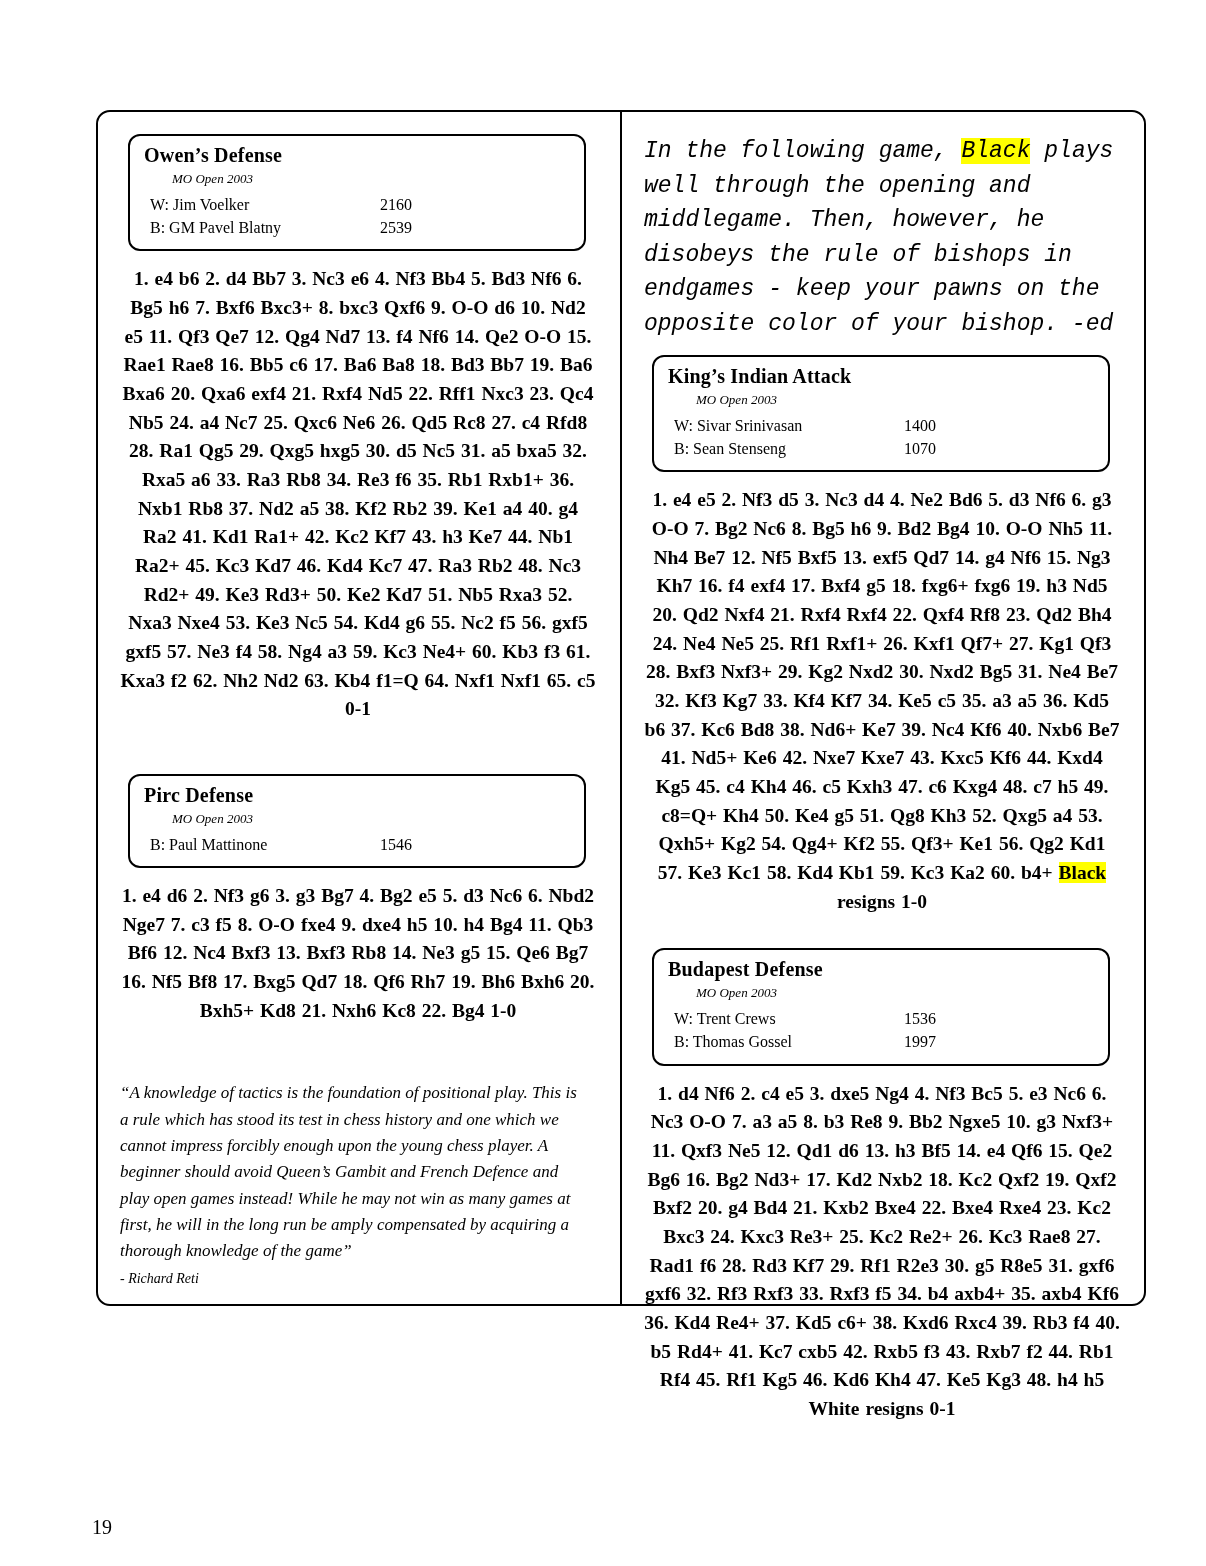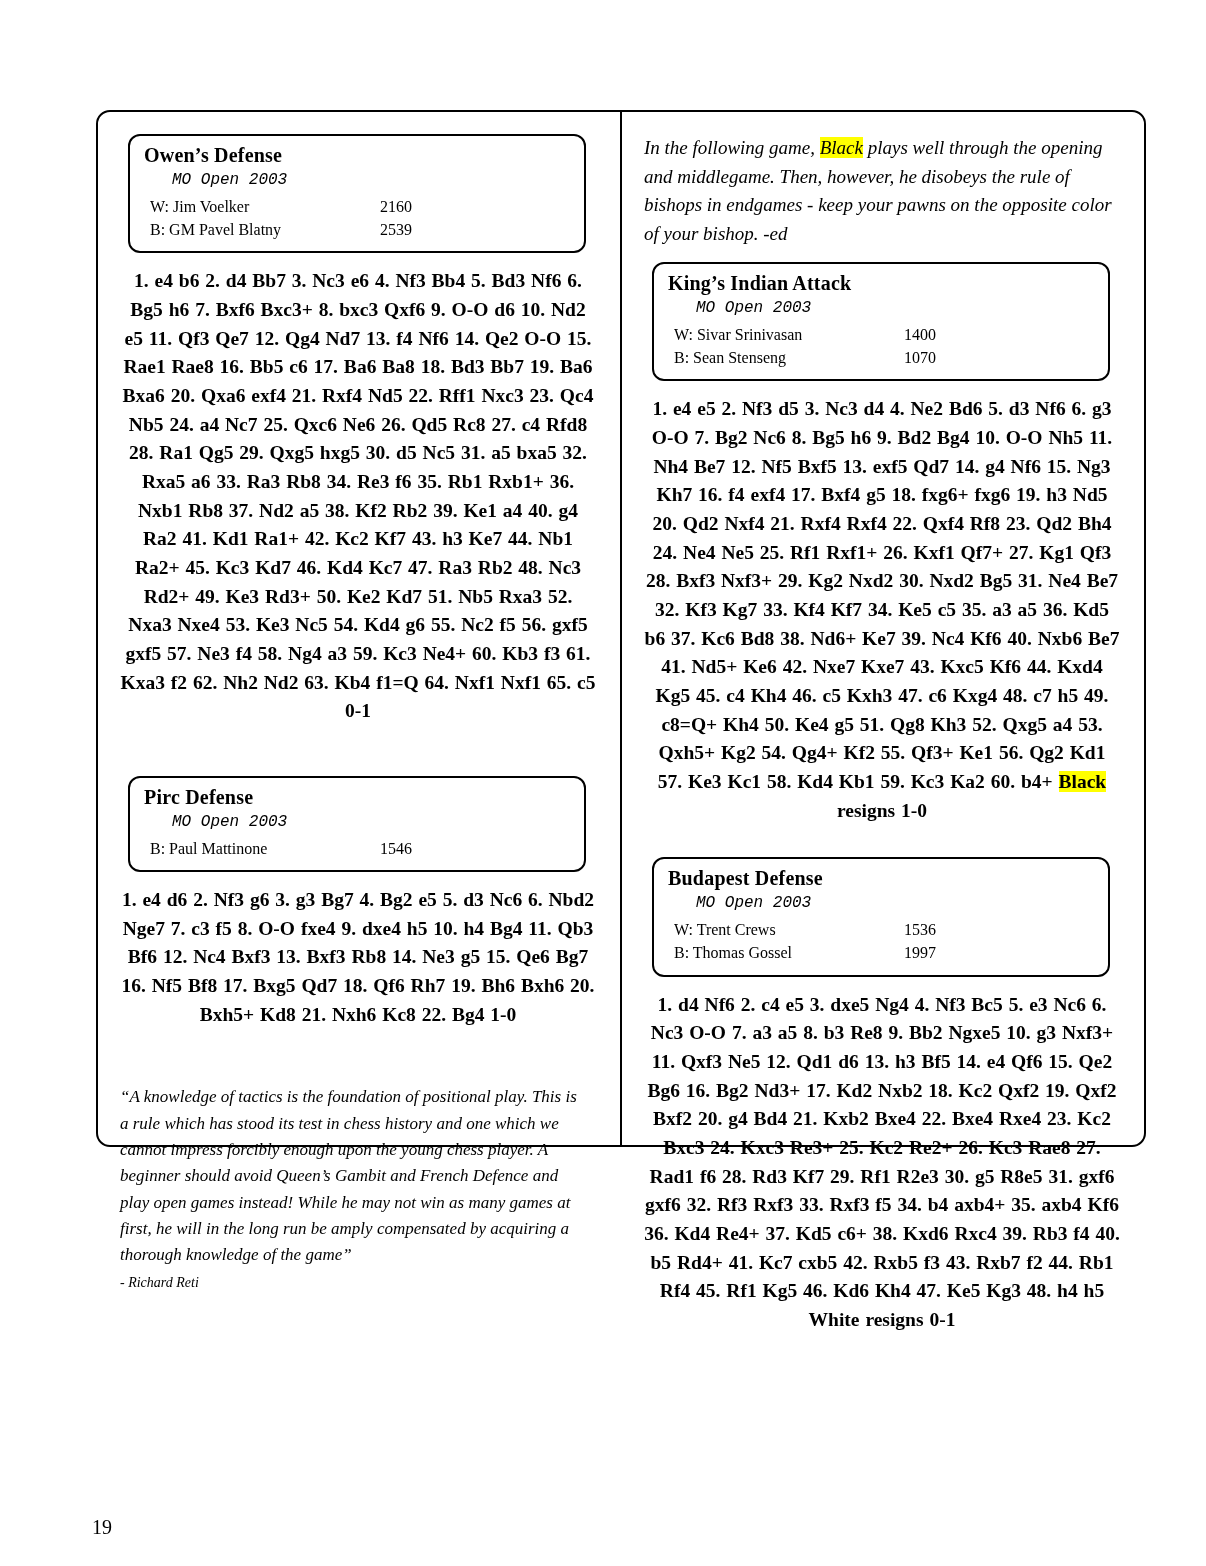--- a/index.html
+++ b/index.html
@@ -19,21 +19,21 @@
     position: absolute;
     left: 0; top: 0;
     width: 1206px;
     height: 1566px;
   }
   .columns {
     position: absolute;
     left: 96px;
     top: 110px;
     width: 1050px;
-    height: 1037px;
+    height: 1196px;
     display: flex;
     flex-direction: row;
   }
   .col {
     box-sizing: border-box;
     border: 2px solid #000;
     border-radius: 14px;
     position: relative;
     padding: 16px 18px 10px 18px;
   }
@@ -58,47 +58,47 @@
     margin: 6px 16px 14px 12px;
   }
   .game-title {
     font-weight: bold;
     font-size: 20px;
     letter-spacing: 0.2px;
     margin-bottom: 4px;
   }
   .game-event {
     font-style: italic;
-    font-size: 16px;
+    font-size: 13px;
     margin-left: 28px;
     margin-bottom: 6px;
-    font-family: Liberation Mono, monospace;
   }
   .player-row {
     display: flex;
     font-size: 16px;
     margin-left: 6px;
     line-height: 1.45;
   }
   .player-name { width: 230px; }
   .player-rating { width: 90px; }
 
   .moves {
     font-weight: bold;
     font-size: 19.5px;
     line-height: 1.47;
     text-align: center;
     margin: 0 6px 0 4px;
     word-spacing: 1px;
   }
   .intro {
     font-style: italic;
-    font-size: 19px;
+    font-size: 23px;
     line-height: 1.5;
     margin: 6px 6px 14px 4px;
+    font-family: Liberation Mono, monospace;
   }
   .hl {
     background: #ffff00;
     font-style: italic;
   }
   .hl-bold {
     background: #ffff00;
     font-weight: bold;
     font-style: normal;
   }

